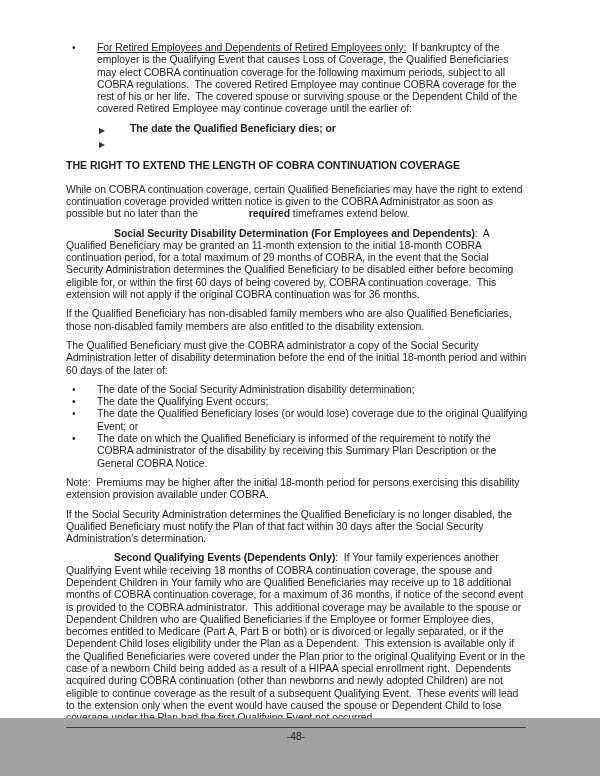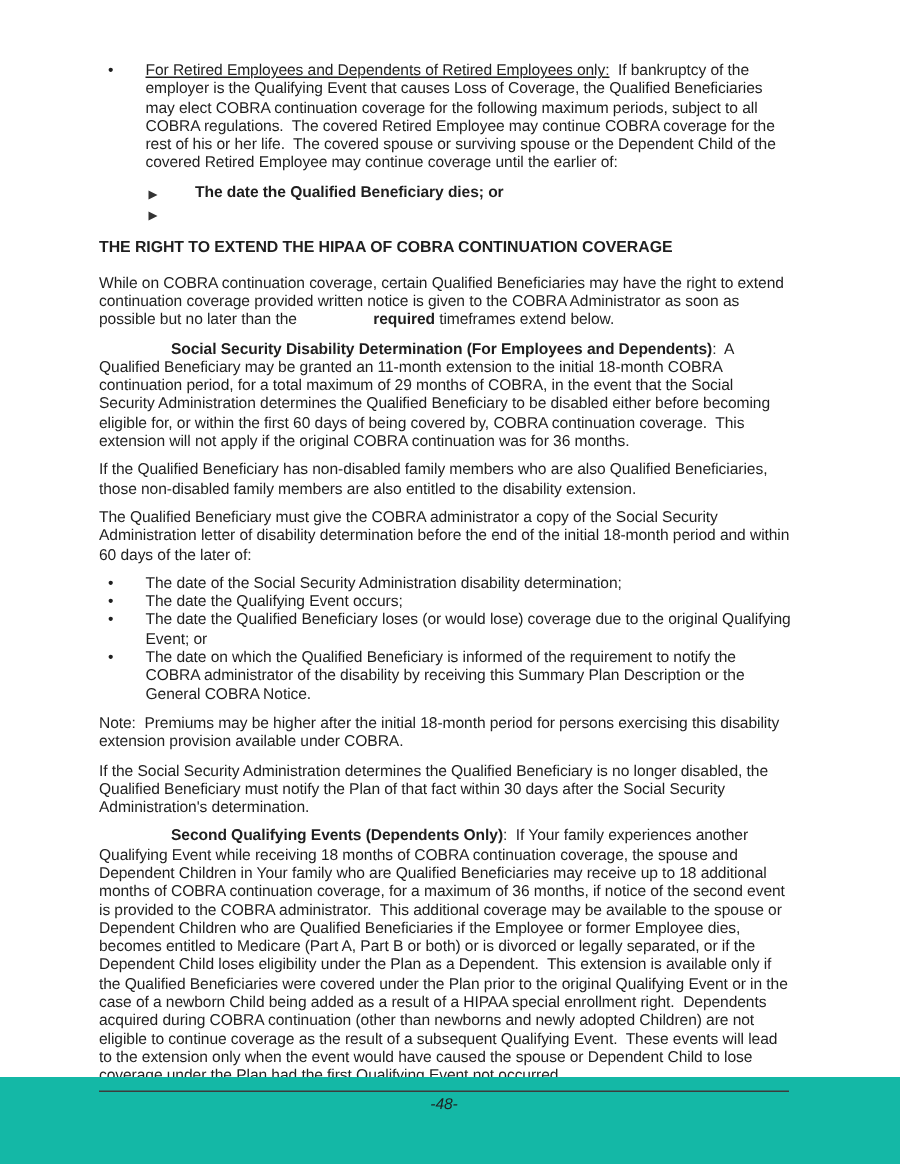--- a/index.html
+++ b/index.html
@@ -71,22 +71,21 @@
     border-top: 3.5px solid transparent;
     border-bottom: 3.5px solid transparent;
   }
 
   .footer {
     position: absolute;
     left: 0;
     top: 718px;
     width: 600px;
     height: 58px;
-    background: #14b8a6;
-    font-style: italic;
+    background: #a3a3a3;
   }
   .footer-rule {
     position: absolute;
     left: 66px;
     right: 74px;
     top: 9px;
     height: 1px;
     background: #3c3c3c;
   }
   .footer-row {
@@ -118,21 +117,21 @@
     <div class="sub-bullets">
       <div class="bullet-row">
         <span class="marker"><span class="arrow-shape"></span></span>
         <div class="btext">The date the Qualified Beneficiary dies; or</div>
       </div>
       <div class="bullet-row">
         <span class="marker"><span class="arrow-shape"></span></span>
       </div>
     </div>
 
-    <div class="section-heading">THE RIGHT TO EXTEND THE HIPAA OF COBRA CONTINUATION COVERAGE</div>
+    <div class="section-heading">THE RIGHT TO EXTEND THE LENGTH OF COBRA CONTINUATION COVERAGE</div>
 
     <p class="para"><span>While on COBRA continuation coverage, certain Qualified Beneficiaries may have the right to extend continuation coverage provided written notice is given to the COBRA Administrator as soon as possible but no later than the </span><b>required</b><span> timeframes extend below.</span></p>
 
     <p class="para"><b>Social Security Disability Determination (For Employees and Dependents)</b><span>:  A Qualified Beneficiary may be granted an 11-month extension to the initial 18-month COBRA continuation period, for a total maximum of 29 months of COBRA, in the event that the Social Security Administration determines the Qualified Beneficiary to be disabled either before becoming eligible for, or within the first 60 days of being covered by, COBRA continuation coverage.  This extension will not apply if the original COBRA continuation was for 36 months.</span></p>
 
     <p class="para">If the Qualified Beneficiary has non-disabled family members who are also Qualified Beneficiaries, those non-disabled family members are also entitled to the disability extension.</p>
 
     <p class="para">The Qualified Beneficiary must give the COBRA administrator a copy of the Social Security Administration letter of disability determination before the end of the initial 18-month period and within 60 days of the later of:</p>
 
     <div class="bullet-group">

